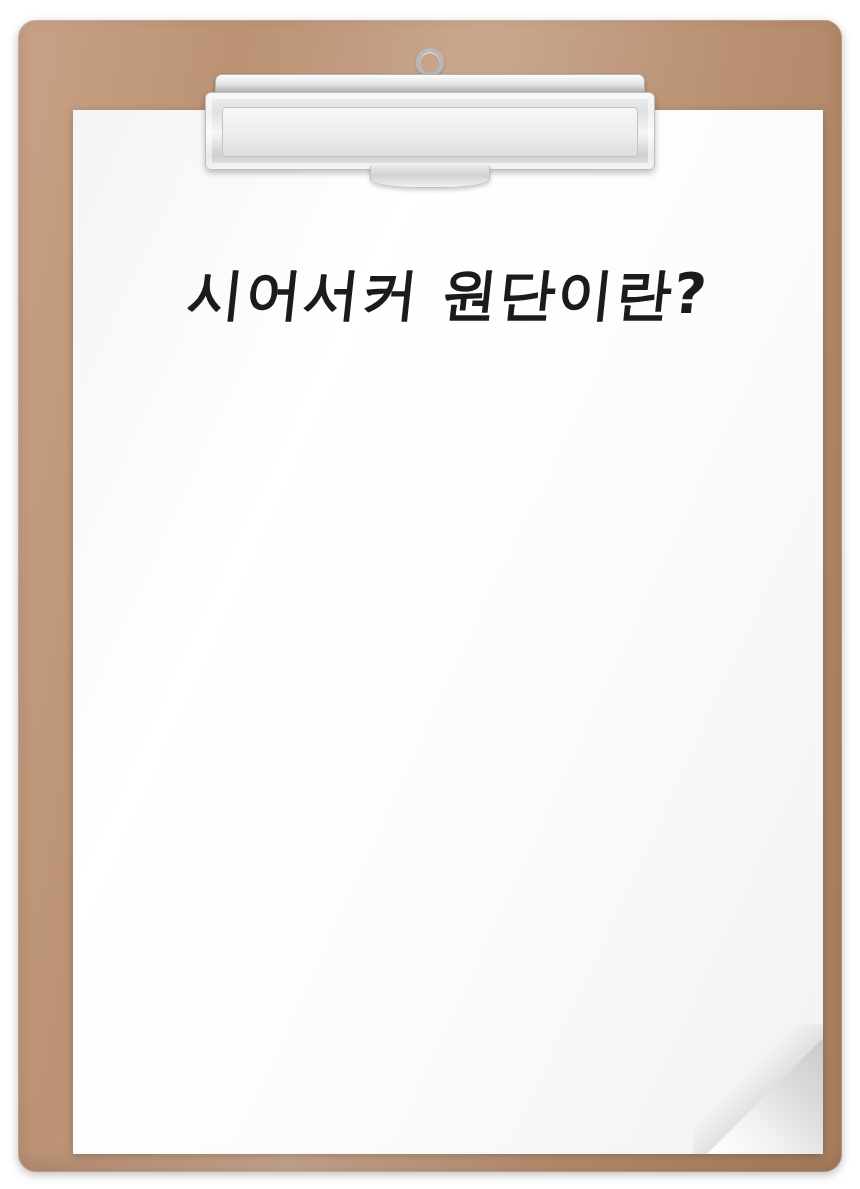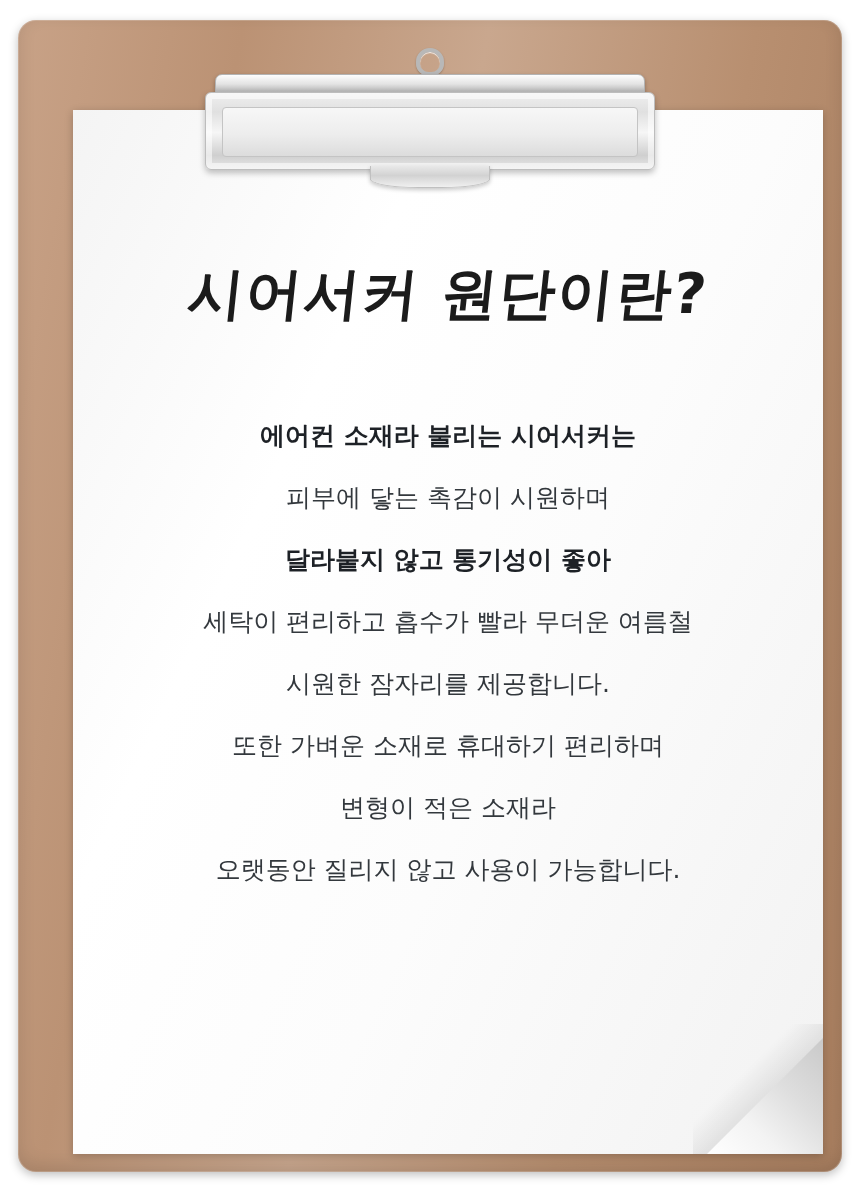--- a/index.html
+++ b/index.html
@@ -178,30 +178,20 @@
 <div class="stage">
 
   <div class="clipboard">
 
     <div class="paper">
 
       <div class="content">
 
         <div class="heading">시어서커 원단이란?</div>
 
-        <div class="body-block">
-          <div class="line bold">에어컨 소재라 불리는 시어서커는</div>
-          <div class="line">피부에 닿는 촉감이 시원하며</div>
-          <div class="line bold">달라붙지 않고 통기성이 좋아</div>
-          <div class="line">세탁이 편리하고 흡수가 빨라 무더운 여름철</div>
-          <div class="line">시원한 잠자리를 제공합니다.</div>
-          <div class="line">또한 가벼운 소재로 휴대하기 편리하며</div>
-          <div class="line">변형이 적은 소재라</div>
-          <div class="line">오랫동안 질리지 않고 사용이 가능합니다.</div>
-        </div>
 
       </div>
 
       <div class="fold-shadow"></div>
       <div class="fold"></div>
 
     </div>
 
     <div class="clip-wrap">
       <div class="clip-ring"></div>

